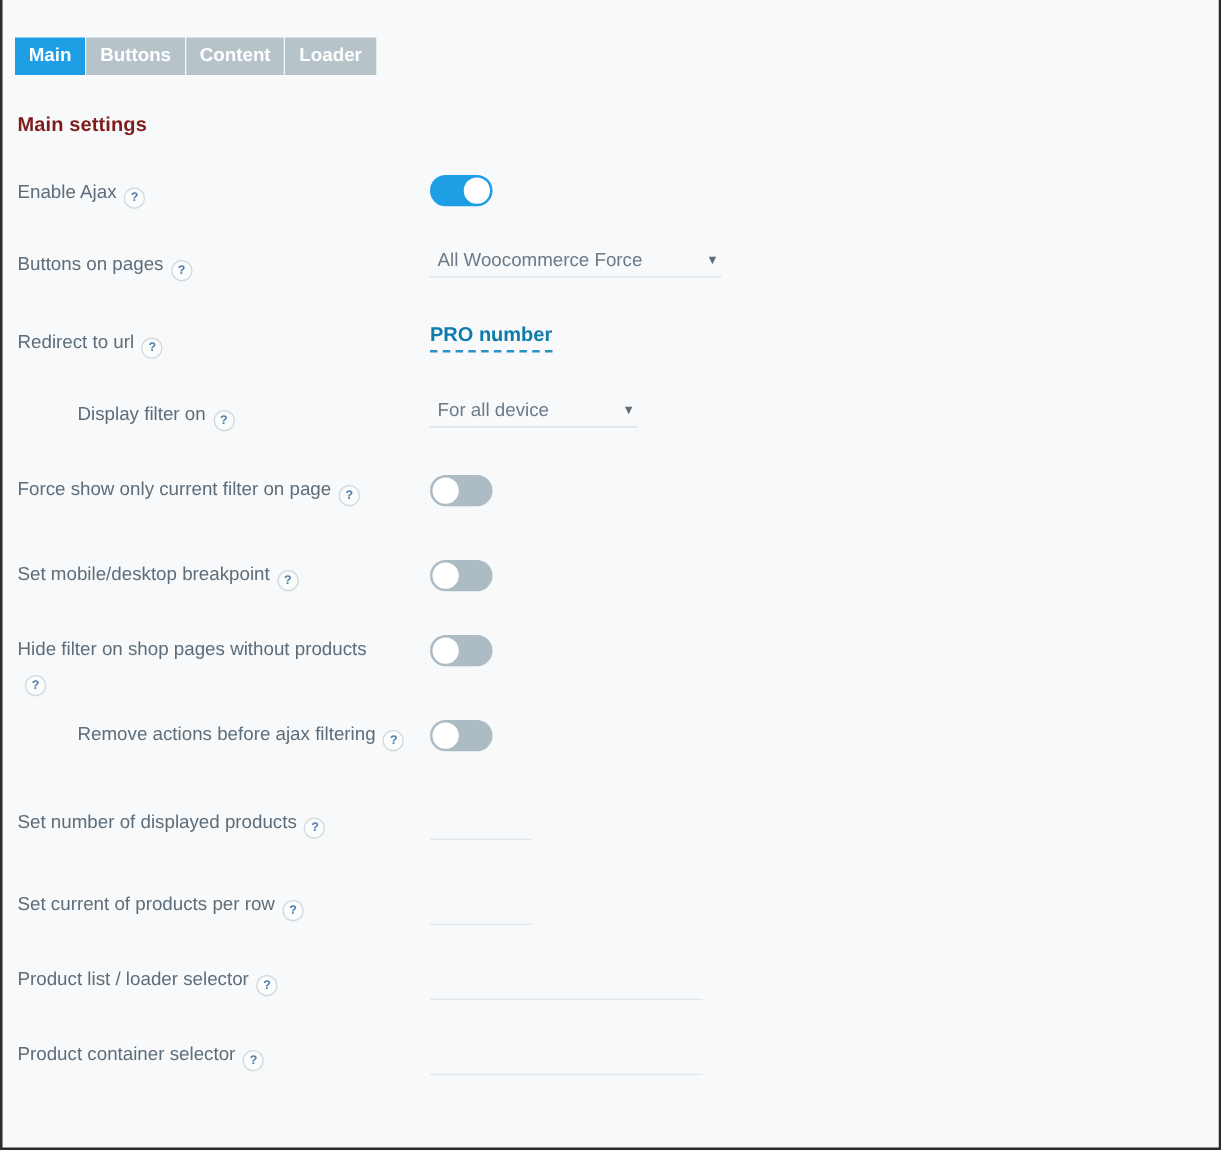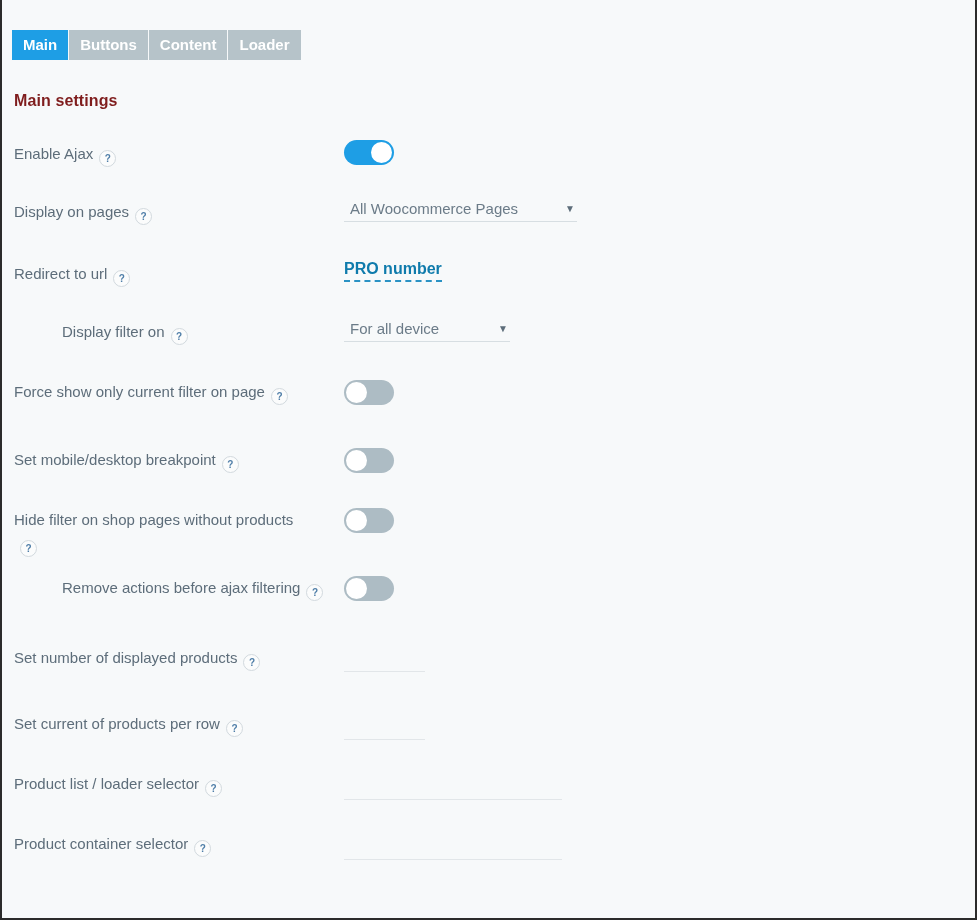--- a/index.html
+++ b/index.html
@@ -192,25 +192,25 @@
     </div>
     <div class="row-control" style="top:0px;">
       <div class="toggle on">
         <div class="knob"></div>
       </div>
     </div>
   </div>
 
   <div class="row" style="top:200px;">
     <div class="row-label" style="top:0px;">
-      <span class="txt">Display on pages</span><span class="help">?</span>
+      <span class="txt">Buttons on pages</span><span class="help">?</span>
     </div>
     <div class="row-control" style="top:0px;">
       <div class="sel" style="width:233px;">
-        <span>All Woocommerce Pages</span>
+        <span>All Woocommerce Force</span>
         <span class="caret">▼</span>
       </div>
     </div>
   </div>
 
   <div class="row" style="top:260px;">
     <div class="row-label" style="top:2px;">
       <span class="txt">Redirect to url</span><span class="help">?</span>
     </div>
     <div class="row-control" style="top:0px;">

